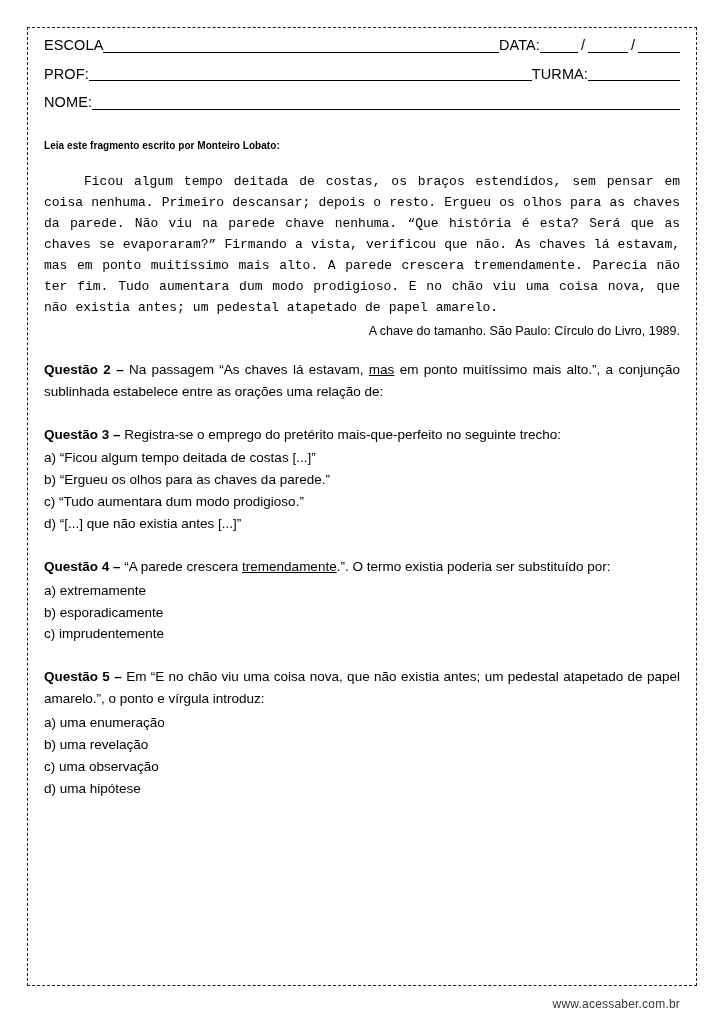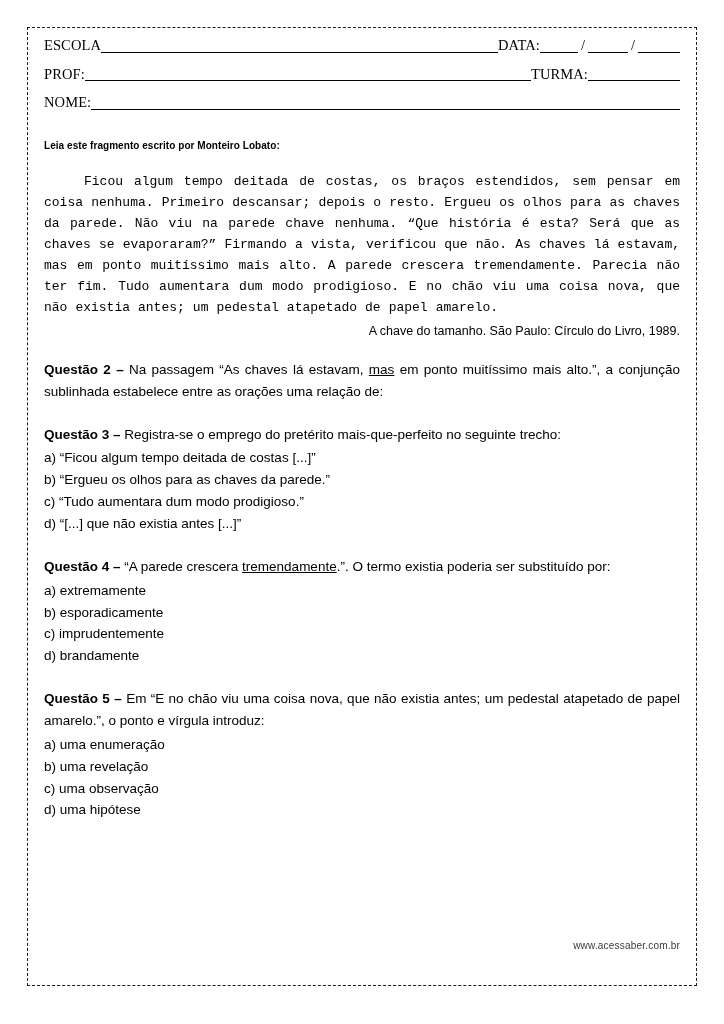--- a/index.html
+++ b/index.html
@@ -42,21 +42,20 @@
     left: 44px;
     top: 38px;
     width: 636px;
     box-sizing: border-box;
   }
 
   
   .id-block {
     font-size: 14.5px;
     line-height: 1.0;
-    font-family: Liberation Serif, serif;
   }
   .id-row {
     display: flex;
     align-items: flex-end;
     white-space: nowrap;
     margin-bottom: 14px;
   }
   .id-label {
     flex: none;
     letter-spacing: 0.1px;
@@ -122,22 +121,22 @@
   .options { margin-top: 2px; }
   .option {
     font-size: 13.5px;
     line-height: 1.62;
   }
 
   
   .footer {
     position: absolute;
     right: 44px;
-    top: 940px;
-    font-size: 10px;
+    top: 997px;
+    font-size: 12px;
     color: #3a3a3a;
     letter-spacing: 0.2px;
   }
 </style>
 </head>
 <body>
 
 <div class="page">
 
   <div class="sheet-border"></div>
@@ -191,21 +190,20 @@
             <div class="option">c) “Tudo aumentara dum modo prodigioso.”</div>
             <div class="option">d) “[...] que não existia antes [...]”</div>
           </div>
         </div>
         <div class="question-block">
           <div class="q-text"><span class="q-label">Questão 4 –</span><span> “A parede crescera </span><span class="u">tremendamente</span><span>.”. O termo existia poderia ser substituído por:</span></div>
           <div class="options">
             <div class="option">a) extremamente</div>
             <div class="option">b) esporadicamente</div>
             <div class="option">c) imprudentemente</div>
-            <div class="option">d) brandamente</div>
           </div>
         </div>
         <div class="question-block">
           <div class="q-text"><span class="q-label">Questão 5 –</span><span> Em “E no chão viu uma coisa nova, que não existia antes; um pedestal atapetado de papel amarelo.”, o ponto e vírgula introduz:</span></div>
           <div class="options">
             <div class="option">a) uma enumeração</div>
             <div class="option">b) uma revelação</div>
             <div class="option">c) uma observação</div>
             <div class="option">d) uma hipótese</div>
           </div>

